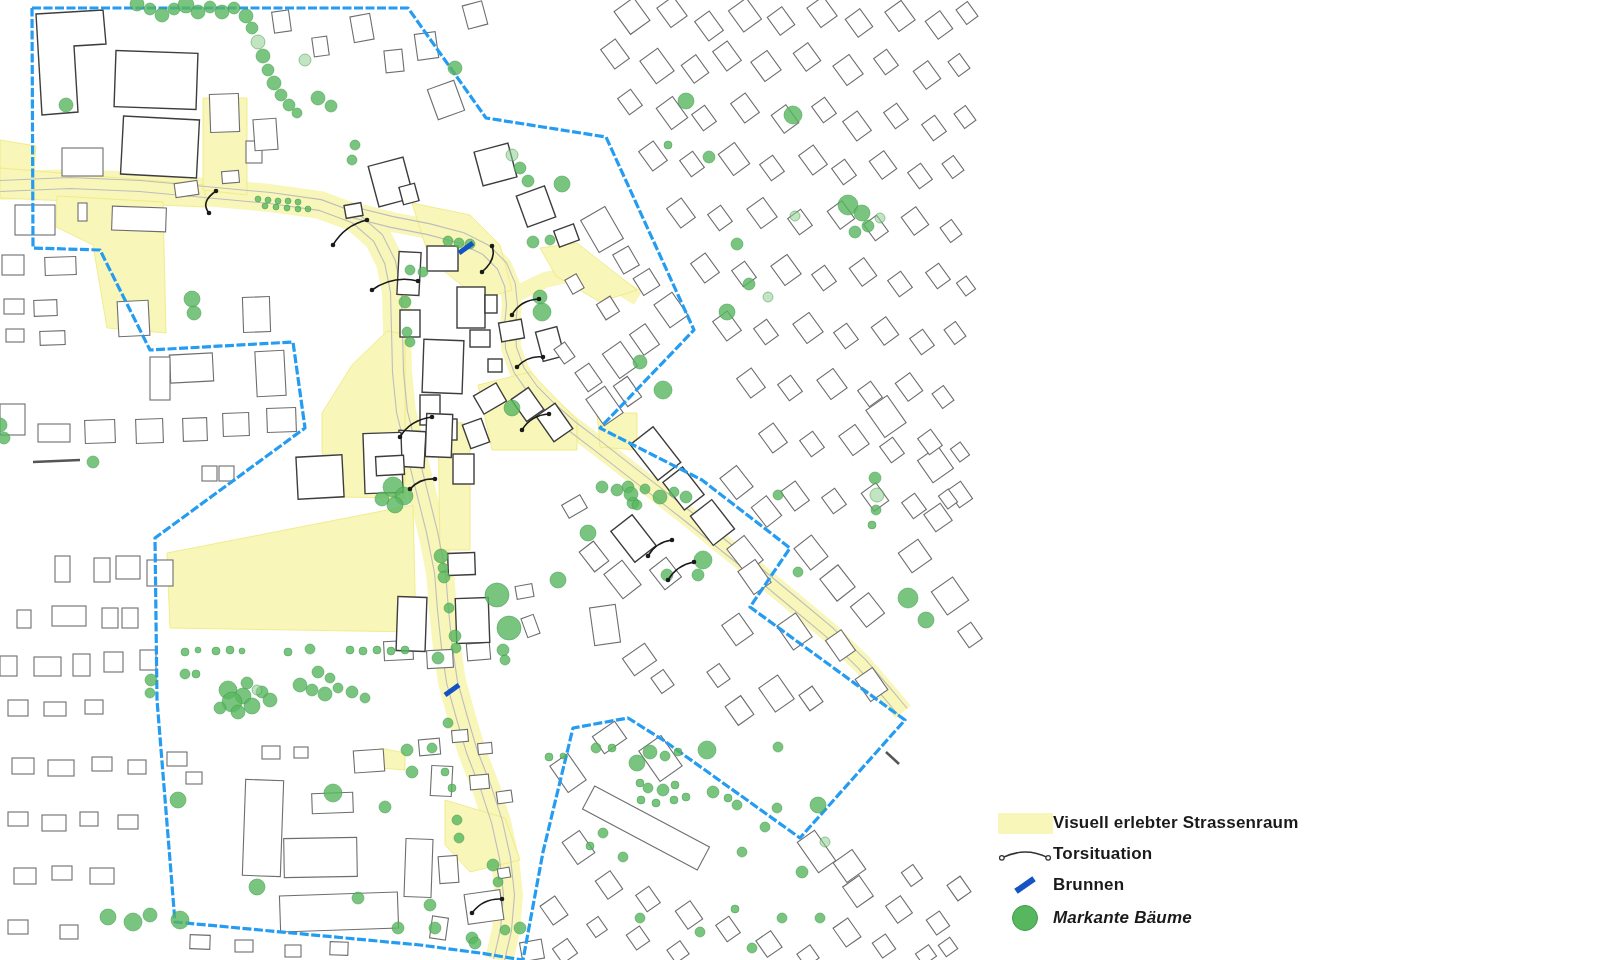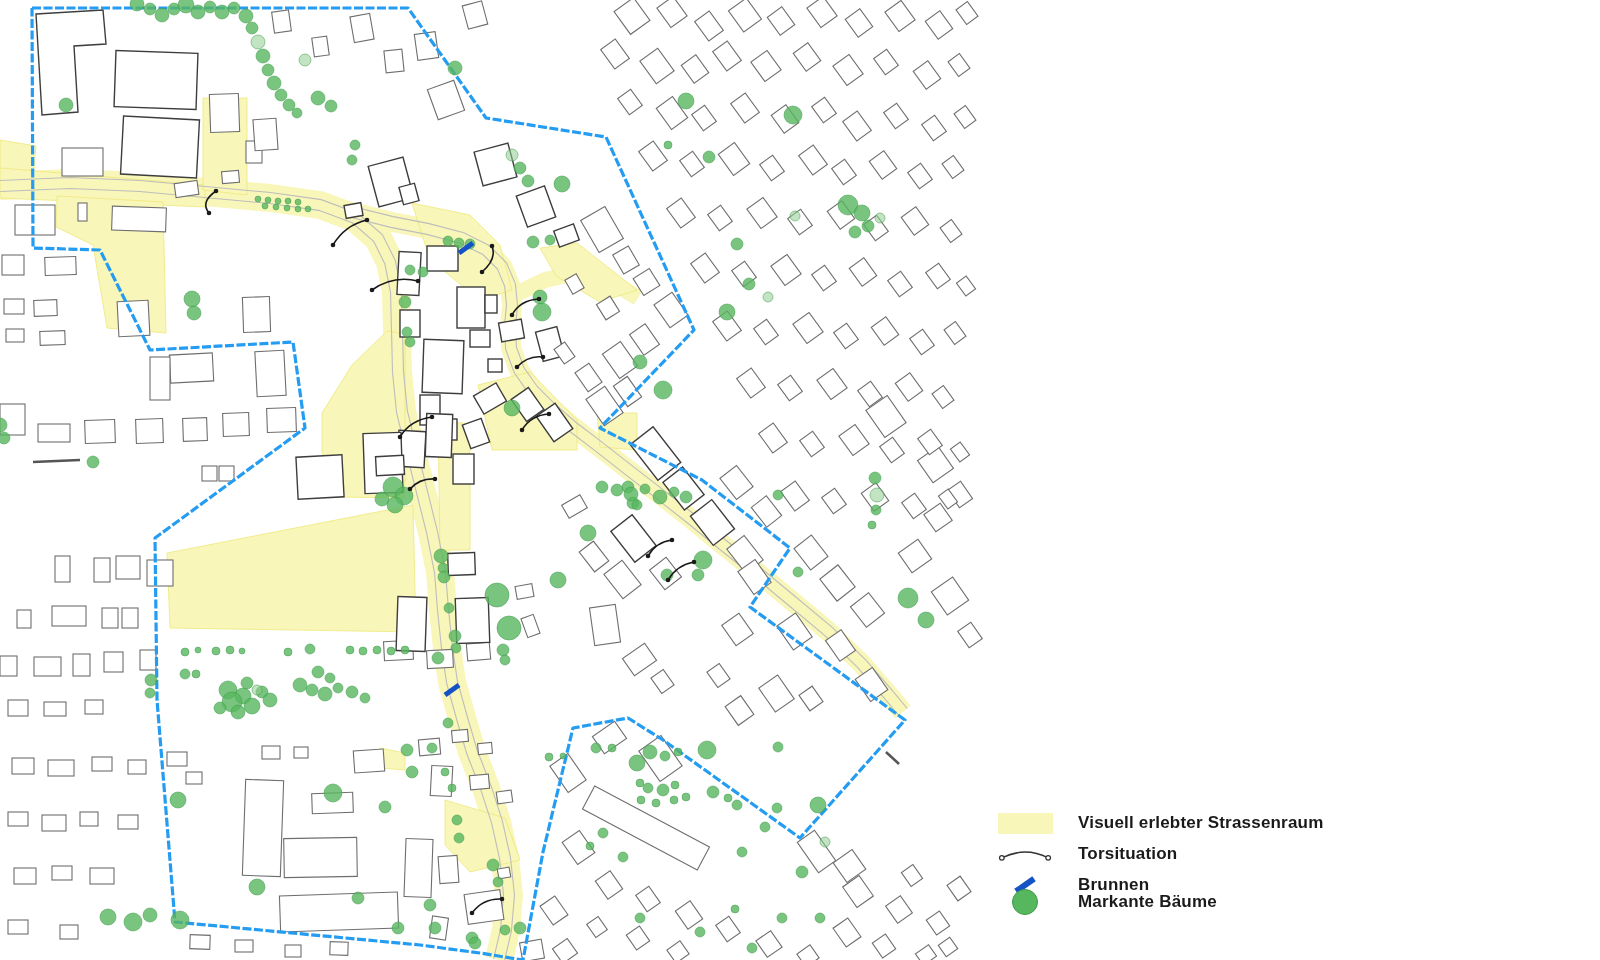--- a/index.html
+++ b/index.html
@@ -2,28 +2,28 @@
 <html><head>
 <meta charset="utf-8">
 <style>
   html,body{margin:0;padding:0;background:#ffffff;}
   body{width:1600px;height:960px;overflow:hidden;font-family:"Liberation Sans",sans-serif;}
   .stage{position:relative;width:1600px;height:960px;background:#fff;}
   #map{position:absolute;left:0;top:0;}
   .legend{position:absolute;left:975px;top:800px;width:420px;}
   .lg-row{position:absolute;left:0;display:flex;align-items:center;}
   .lg-sym{display:inline-flex;width:56px;margin-left:22px;justify-content:center;align-items:center;}
-  .lg-label{margin-left:25px;font-size:17px;font-weight:700;color:#1a1a1a;letter-spacing:.2px;white-space:nowrap;}
+  .lg-label{font-size:17px;font-weight:700;color:#1a1a1a;letter-spacing:.2px;white-space:nowrap;}
   .sym-swatch{width:55px;height:21px;background:#F9F6B9;}
   .sym-dash{width:22px;height:6px;background:#1552C4;transform:rotate(-35deg);}
   .sym-tree{width:24px;height:24px;border-radius:50%;background:#57B75F;border:1px solid #3E9A49;}
   .r1{top:12px;height:22px;}
   .r2{top:43px;height:22px;}
   .r3{top:72px;height:26px;}
-  .r4{top:89px;height:26px;}
+  .r4{top:105px;height:26px;font-style:italic;}
 </style>
 </head>
 <body>
 
 <div class="stage">
   <svg id="map" width="1600" height="960" viewBox="0 0 1600 960">
       <g>
         <path d="M0 186 L70 183 L140 186 L205 192 L270 198 L320 205 L355 218 L378 238 L390 262 L396 292 L397 330 L398 372 L402 412 L412 452 L422 492 L432 532 L440 572 L443 610 L447 648 L452 682 L462 718 L472 752 L486 788 L497 822 L505 858 L509 895 L506 930 L499 960" fill="none" stroke="#F9F6B9" stroke-width="28" stroke-linejoin="round"></path>
         <path d="M352 212 L392 222 L428 229 L462 238 L486 250 L502 266 L510 285 L512 305 L510 326 L511 348 L519 370 L533 390 L551 408 L573 427 L598 446 L626 468 L657 492 L690 518 L723 545 L757 572 L792 601 L828 631 L862 664 L888 694 L903 712" fill="none" stroke="#F9F6B9" stroke-width="20" stroke-linejoin="round"></path>
         <path d="M512 296 L545 280 L580 272 L612 282 L638 298" fill="none" stroke="#F9F6B9" stroke-width="16" stroke-linejoin="round"></path>

